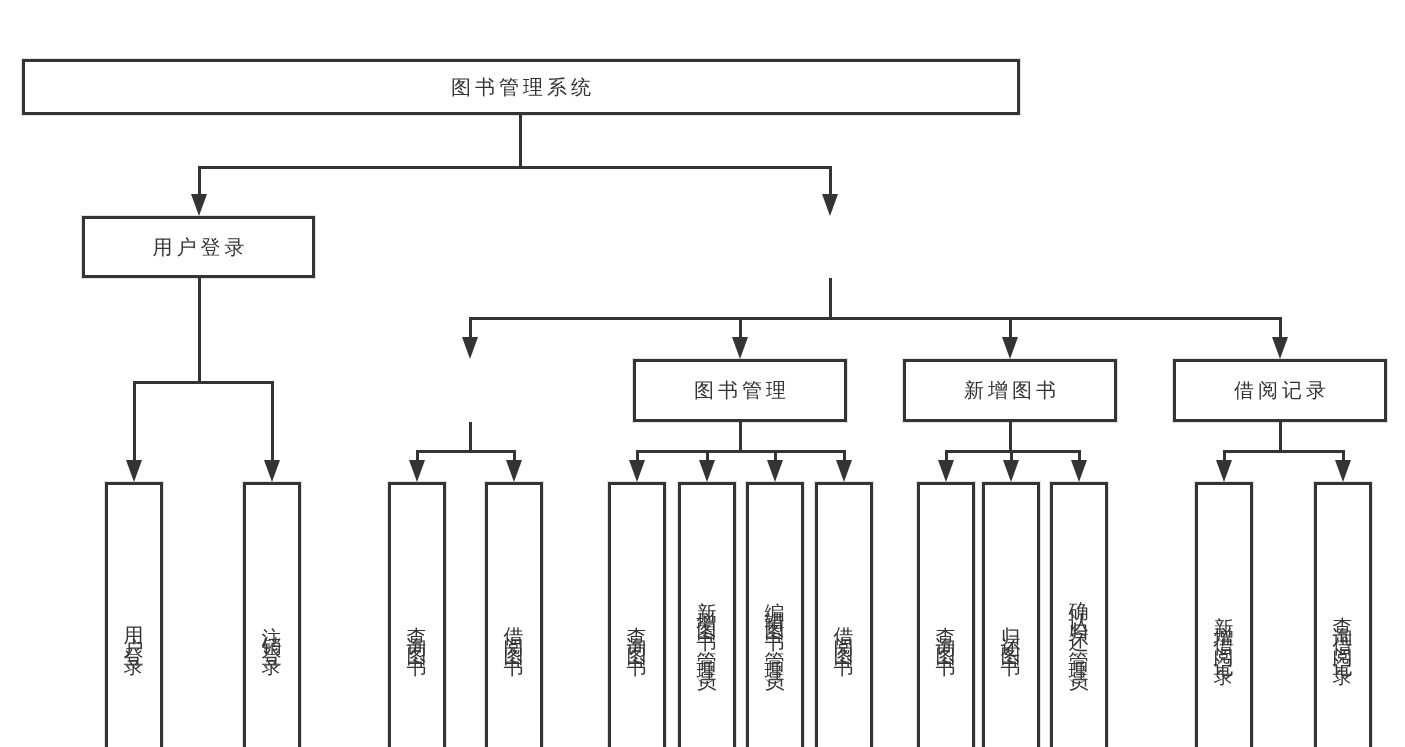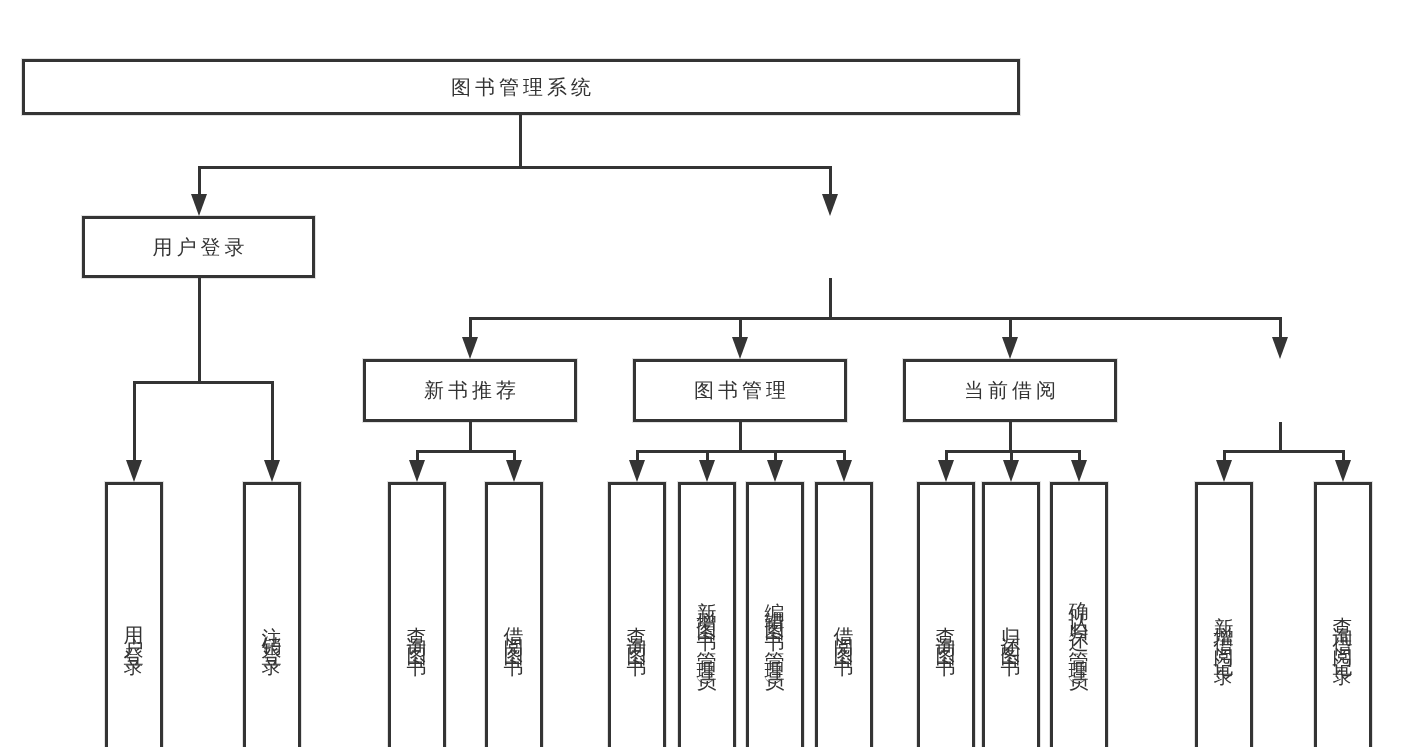--- a/index.html
+++ b/index.html
@@ -38,32 +38,32 @@
 
   <div class="box" style="left:22px;top:14px;width:998px;height:56px">
     <span class="lbl">图书管理系统</span>
   </div>
 
   <div class="box" style="left:82px;top:171px;width:233px;height:62px">
     <span class="lbl">用户登录</span>
   </div>
 
 
-  <div class="box" style="left:363px;top:314px;width:214px;height:63px">
-    <span class="lbl">新书推荐</span>
-  </div>
 
   <div class="box" style="left:633px;top:314px;width:214px;height:63px">
     <span class="lbl">图书管理</span>
   </div>
 
   <div class="box" style="left:903px;top:314px;width:214px;height:63px">
-    <span class="lbl">当前借阅</span>
+    <span class="lbl">新增图书</span>
   </div>
 
+  <div class="box" style="left:1173px;top:314px;width:214px;height:63px">
+    <span class="lbl">借阅记录</span>
+  </div>
 
   <div class="box vert" style="left:105px;top:437px;width:58px;height:298px">
     <span class="lbl">用户登录</span>
   </div>
   <div class="box vert" style="left:243px;top:437px;width:58px;height:298px">
     <span class="lbl">注销登录</span>
   </div>
 
   <div class="box vert" style="left:388px;top:437px;width:58px;height:298px">
     <span class="lbl">查询图书</span>

